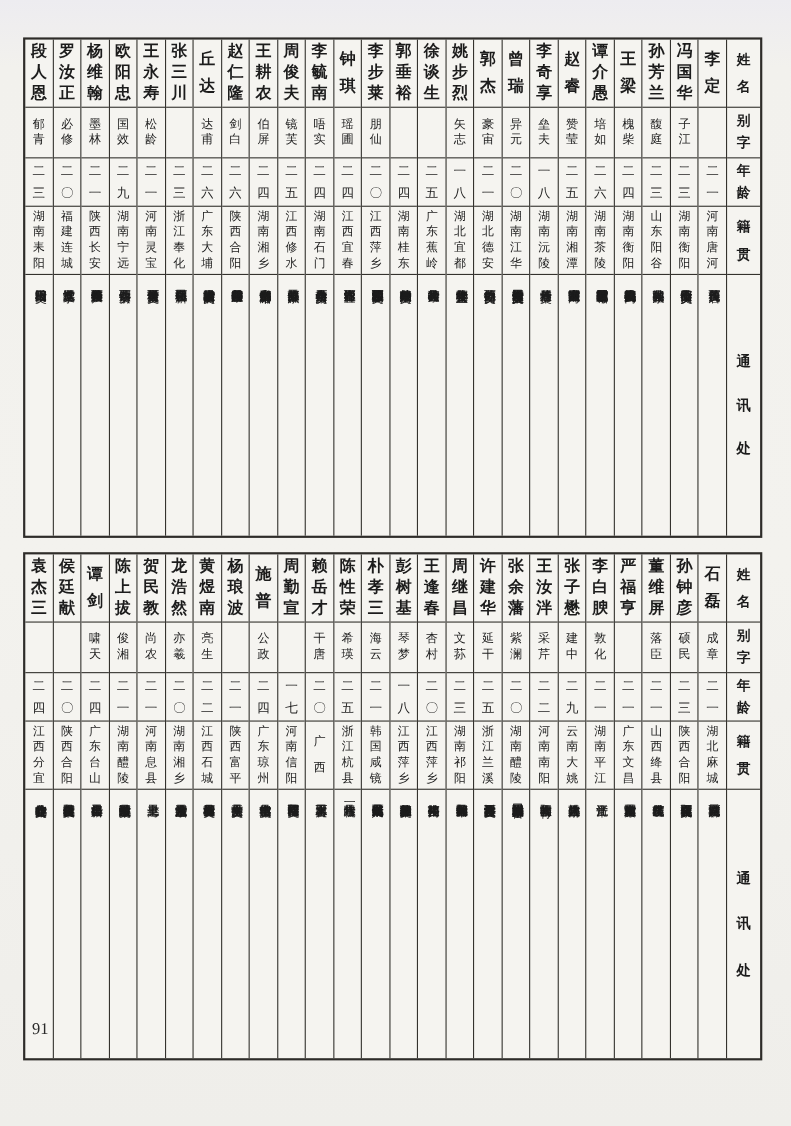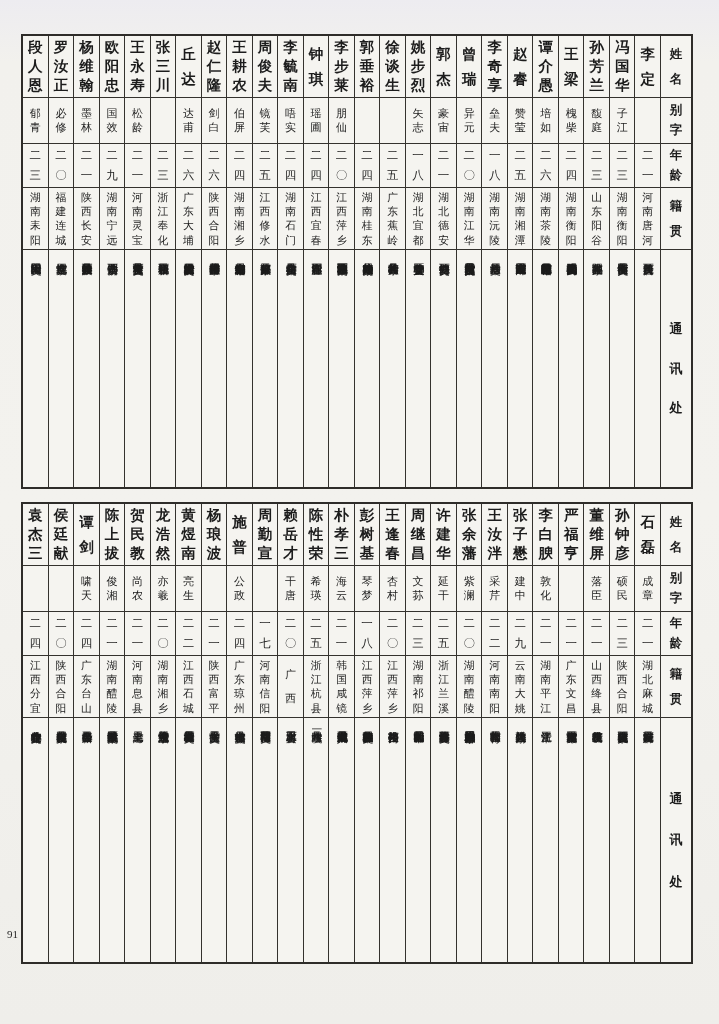--- a/index.html
+++ b/index.html
@@ -41,21 +41,21 @@
     font-size:10.8px;line-height:1.02;
     padding:5px 6px 2px 2px;
   }
   .hdr .cell{font-weight:bold;}
   .hdr .cell-name,.hdr .cell-courtesy,.hdr .cell-age,.hdr .cell-origin{font-size:12.5px;}
   .hdr .cell-address{
     writing-mode:horizontal-tb;display:flex;flex-direction:column;align-items:center;
     justify-content:space-evenly;font-size:13px;padding:46px 0;
   }
   .page-number{
-    position:absolute;left:7px;top:928px;font-size:11px;color:#2a2a2a;
+    position:absolute;left:29px;top:928px;font-size:15px;color:#2a2a2a;
     font-family:"Liberation Serif","DejaVu Serif",serif;
   }
 </style>
 </head>
 <body>
 
 <div class="page-inner">
   <div class="dir-table top">
       <div class="col hdr">
     <div class="cell cell-name split split-evenly">

